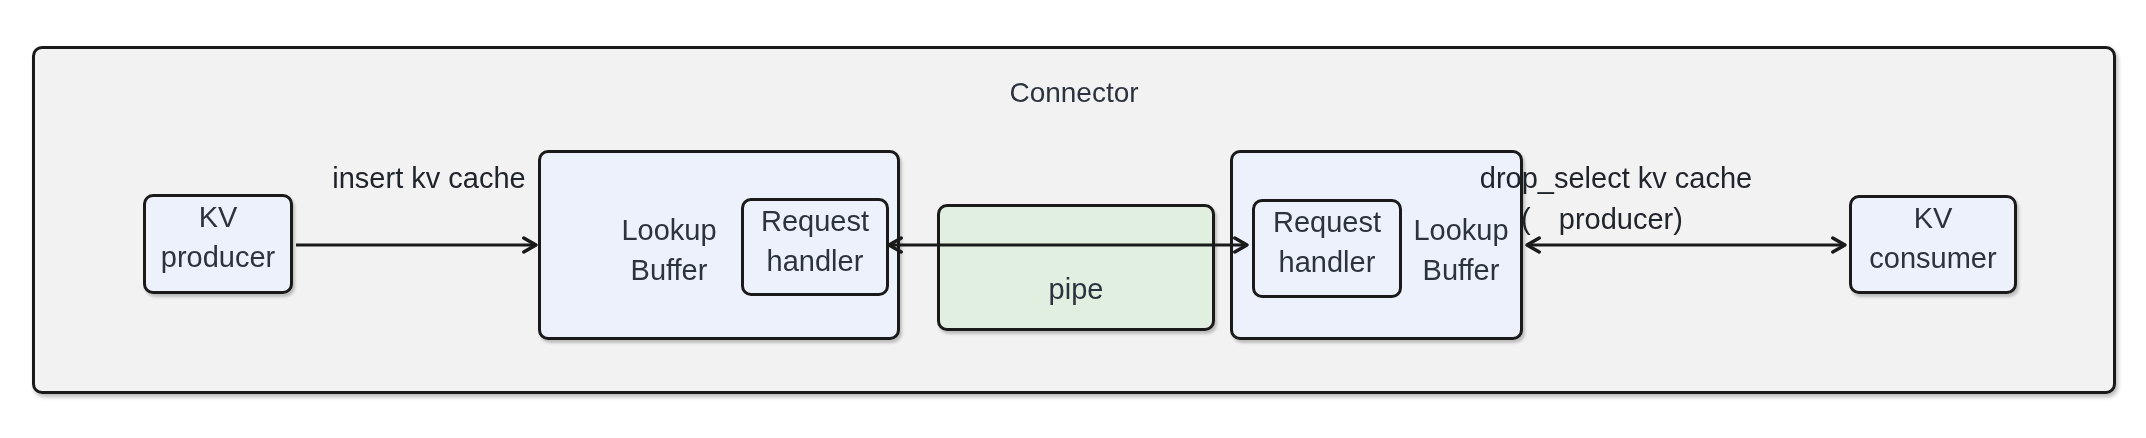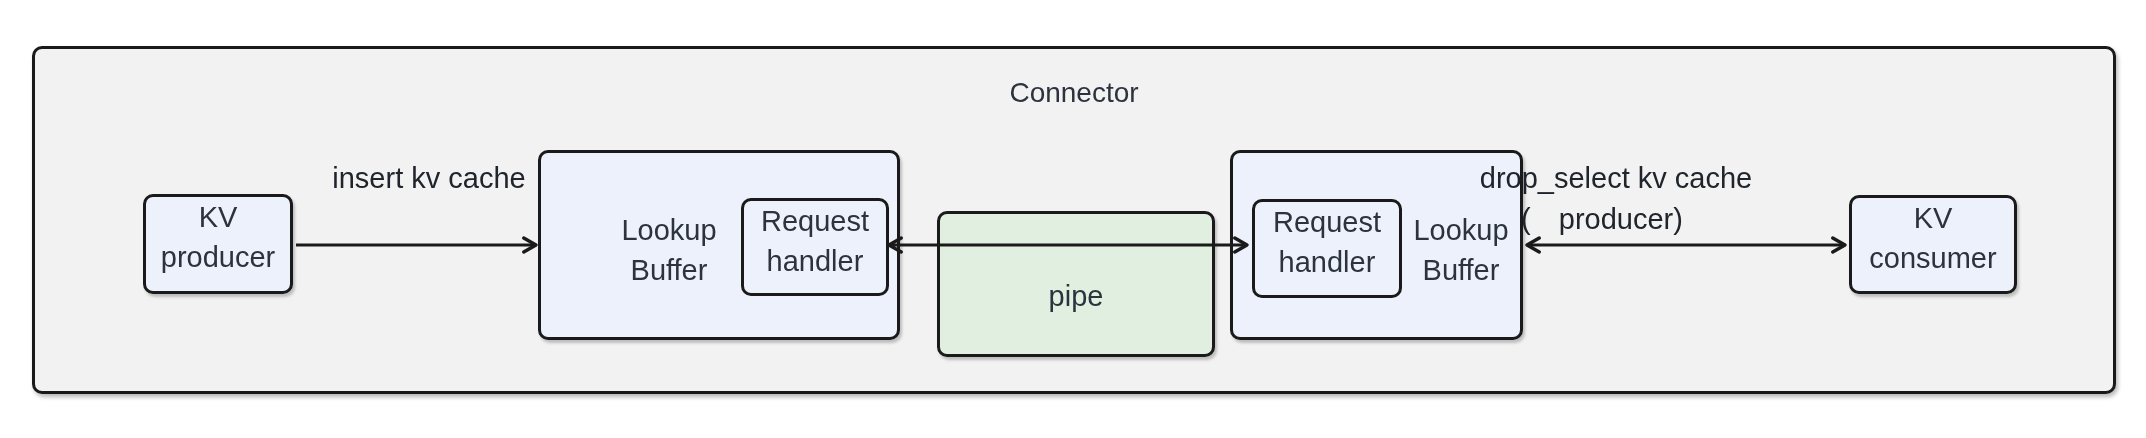--- a/index.html
+++ b/index.html
@@ -54,21 +54,21 @@
     white-space: pre-line;
     text-align: center;
     font-size: 29px;
     line-height: 40px;
     color: var(--text-color);
   }
   .kv-producer   { left: 143px;  top: 194px; width: 150px; height: 100px; }
   .lb-left       { left: 538px;  top: 150px; width: 362px; height: 190px; display: block; }
   .lb-left  .lb-label  { position: absolute; left: 30px;  top: 57px; width: 196px; }
   .lb-left  .rh        { position: absolute; left: 200px; top: 45px; width: 148px; height: 98px; box-shadow: none; }
-  .pipe-node     { left: 937px;  top: 211px; width: 278px; height: 146px; background: var(--pipe-fill); display: block; }
+  .pipe-node     { left: 937px;  top: 204px; width: 278px; height: 127px; background: var(--pipe-fill); display: block; }
   .pipe-label    { position: absolute; left: 0; right: 0; top: 62px; text-align: center;
                    font-size: 29px; line-height: 40px; color: var(--text-color); }
   .lb-right      { left: 1230px; top: 150px; width: 293px; height: 190px; display: block; }
   .lb-right .lb-label  { position: absolute; left: 130px; top: 57px; width: 196px; }
   .lb-right .rh        { position: absolute; left: 19px;  top: 46px; width: 150px; height: 99px; box-shadow: none; }
   .kv-consumer   { left: 1849px; top: 195px; width: 168px; height: 99px; }
   .edge-label {
     position: absolute;
     width: 380px;
     top: 158px;

